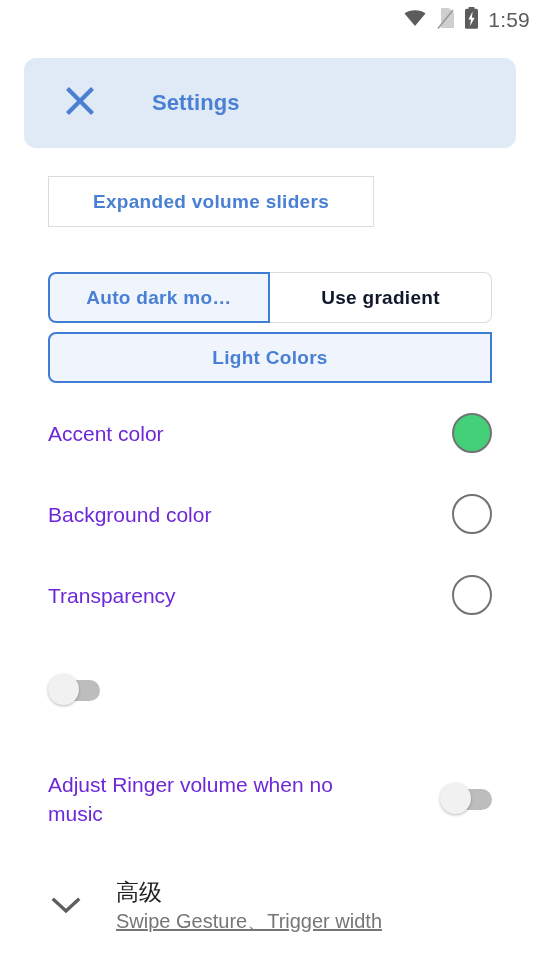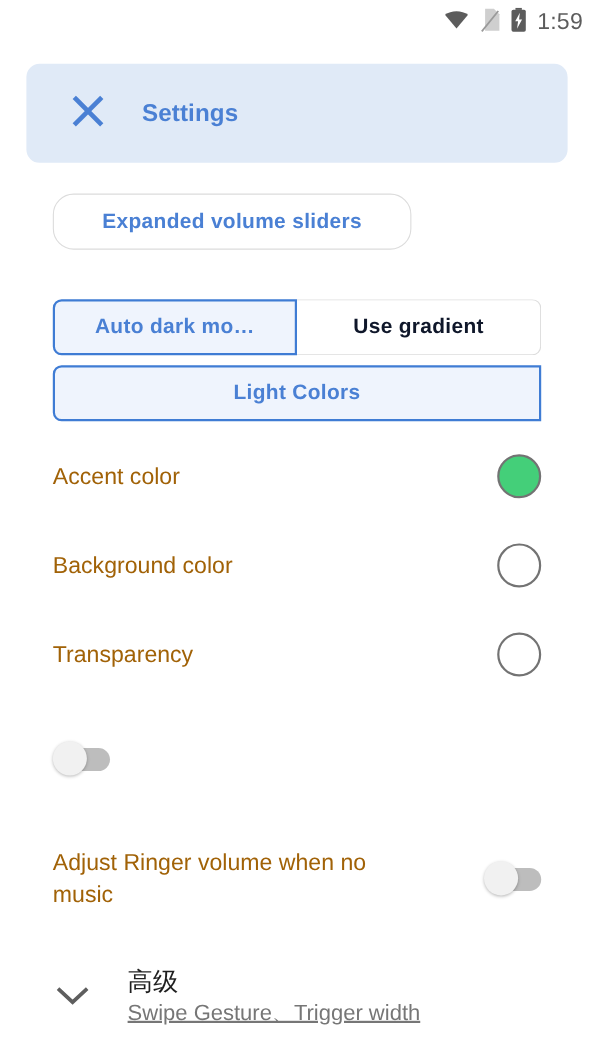--- a/index.html
+++ b/index.html
@@ -60,33 +60,33 @@
     margin-left: 26px;
     display: flex;
     align-items: center;
     justify-content: center;
     cursor: pointer;
   }
   .header-title {
     font-size: 22px;
     font-weight: bold;
     color: #4a80d4;
-    margin-left: 19px;
+    margin-left: 42px;
     letter-spacing: 0.1px;
   }
 
   
   .pill-button {
     position: absolute;
     top: 176px;
     left: 48px;
     width: 326px;
     height: 51px;
     border: 1px solid #dcdcdc;
-    border-radius: 19px;
+    border-radius: 0;
     background: #ffffff;
     display: flex;
     align-items: center;
     justify-content: center;
     cursor: pointer;
   }
   .pill-button span {
     font-size: 19px;
     font-weight: bold;
     color: #4a80d4;
@@ -137,21 +137,21 @@
     left: 0;
     width: 540px;
     display: flex;
     align-items: center;
     justify-content: space-between;
     padding: 0 48px;
     cursor: pointer;
   }
   .setting-label {
     font-size: 21px;
-    color: #a16207;
+    color: #6d28d9;
     line-height: 29px;
     max-width: 330px;
   }
 
   .color-swatch {
     width: 40px;
     height: 40px;
     border-radius: 50%;
     border: 2px solid #737373;
     flex: none;

